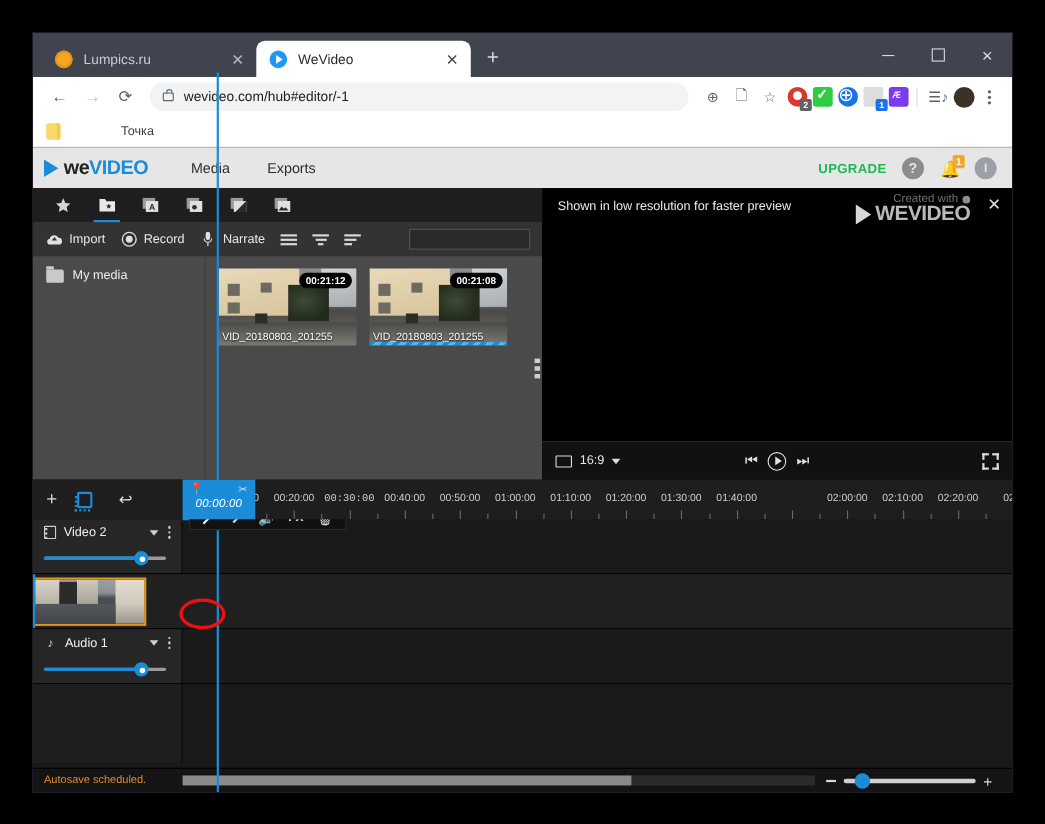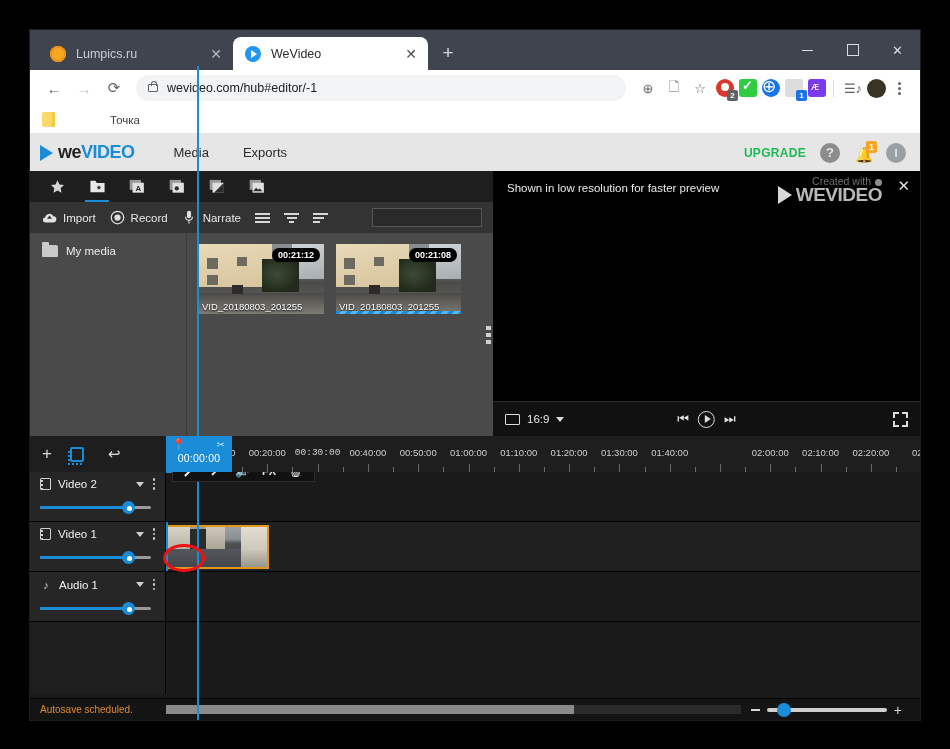--- a/index.html
+++ b/index.html
@@ -358,21 +358,21 @@
   }
   .rt-tick { position:absolute; bottom:0; width:1px; height:7px; background:#6a6a6a; }
 
   #playhead-chip {
     position:absolute; left:136px; top:0; width:66px; height:37px;
     background:#1a8cd8; color:#fff; z-index:6;
   }
   #playhead-chip .chip-row { display:flex; align-items:center; justify-content:space-between; padding:2px 7px 0 6px; }
   #playhead-chip .pin { font-size:11px; }
   #playhead-chip .sciss { font-size:10px; opacity:.75; }
-  #playhead-chip .chip-time { text-align:center; font-size:10.5px; margin-top:1px; letter-spacing:.2px; }
+  #playhead-chip .chip-time { text-align:center; font-size:10.5px; margin-top:1px; letter-spacing:.2px;font-style:italic; }
   #playhead-chip::after {
     content:""; position:absolute; left:28px; bottom:-6px;
     width:0;height:0;border-left:6px solid transparent;border-right:6px solid transparent;border-top:6px solid #1a8cd8;
   }
   #playhead-line {
     position:absolute; left:167px; top:36px; bottom:0; width:2px; background:#1a8cd8; z-index:5;
   }
 
   #tl-tracks { flex:1; display:flex; flex-direction:column; overflow:hidden; }
   .track { display:flex; height:50px; border-bottom:1px solid #000; }
@@ -834,37 +834,20 @@
               <span class="ct-ico pencil"></span>
               <span class="ct-ico pencil-sm"></span>
               <span class="ct-ico">🔊</span>
               <span class="ct-ico" style="font-weight:bold;font-size:11px">FX</span>
               <span class="ct-ico">🗑</span>
             </div>
           </div>
         </div>
 
         <div class="track">
-          <div class="track-head">
-            <div class="th-row">
-              <span class="film-ico"></span>
-              <span class="th-name">Video 1</span>
-              <span class="th-caret"></span>
-              <span class="th-kebab">
-                  <i></i>
-                  <i></i>
-                  <i></i>
-                </span>
-            </div>
-            <div class="th-slider">
-              <span class="rail"></span>
-                <span class="fill" style="width:88px"></span>
-              <span class="knob" style="left:82px"></span>
-            </div>
-          </div>
           <div class="track-lane alt">
             <div id="tl-clip">
               <span class="clip-img">
                 <span class="ci-wall"></span>
                   <span class="ci-dark"></span>
                 <span class="ci-wall2"></span>
                   <span class="ci-wall3"></span>
                 <span class="ci-road"></span>
               </span>
             </div>

